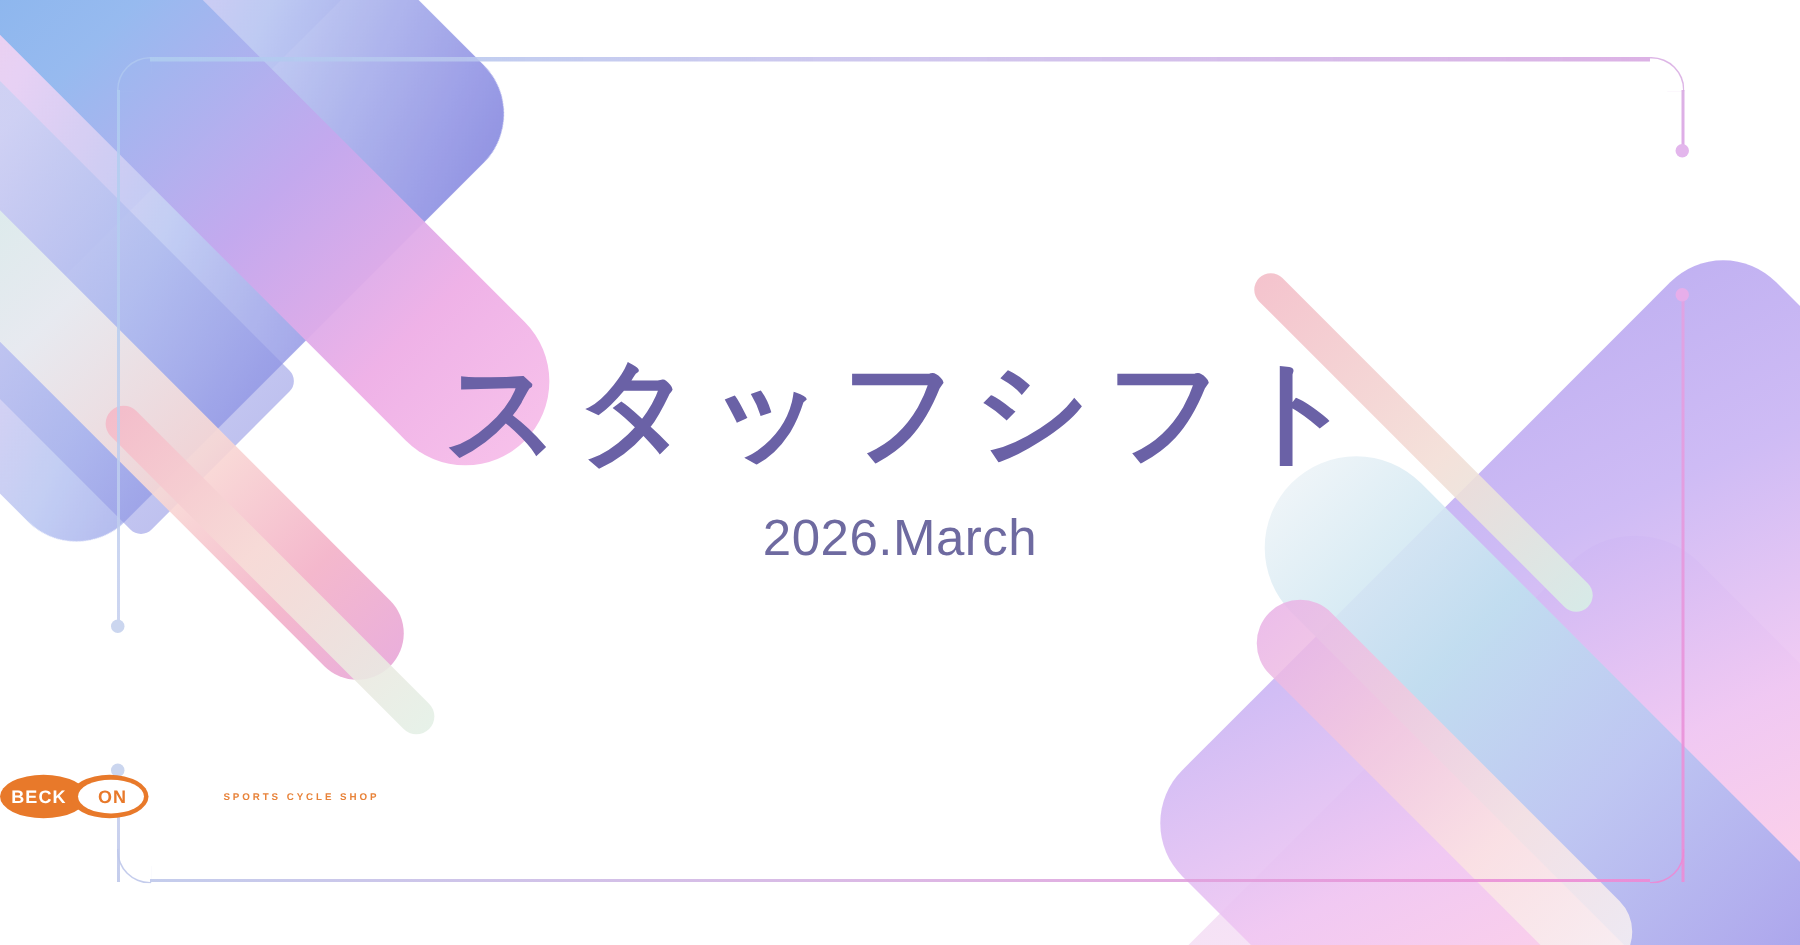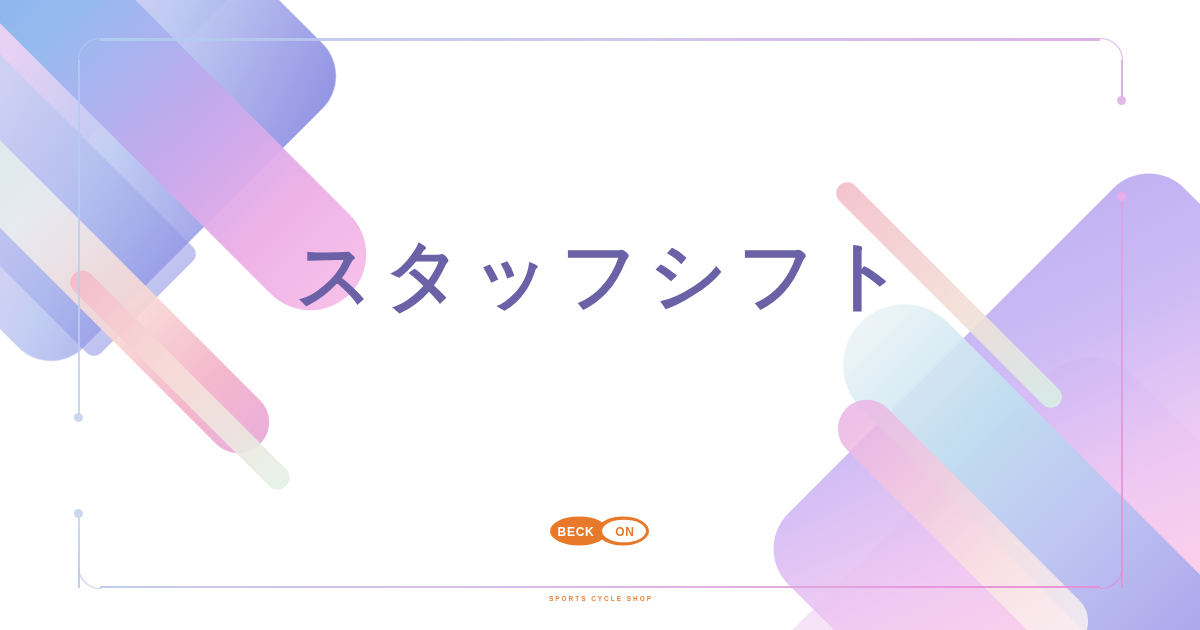--- a/index.html
+++ b/index.html
@@ -219,21 +219,21 @@
     color: #6e6aa0;
     line-height: 1;
   }
 
   
   .logo-wrap {
     position: absolute;
     left: 0; right: 0;
     top: 516px;
     display: flex;
-    flex-direction: column;
+    flex-direction: row;
     align-items: center;
     gap: 47px;
   }
   .logo-badge { display: block; }
   .logo-tagline {
     margin-top: 3px;
     font-size: 6.5px;
     font-weight: 700;
     letter-spacing: .30em;
     color: #e8833a;
@@ -271,20 +271,21 @@
   <div class="frame-seg seg-left-a"></div>
   <div class="frame-seg seg-left-b"></div>
 
   <div class="dot dot-r1"></div>
   <div class="dot dot-r2"></div>
   <div class="dot dot-l1"></div>
   <div class="dot dot-l2"></div>
 
   <div class="center">
     <h1 class="title">スタッフシフト</h1>
+    <p class="subtitle">2026.March</p>
   </div>
 
   <div class="logo-wrap">
     <svg class="logo-badge" width="100" height="30" viewBox="0 0 200 60">
 
       <ellipse cx="58" cy="30" rx="58" ry="29" fill="#e8792a"></ellipse>
 
       <ellipse cx="146" cy="30" rx="52" ry="29" fill="#e8792a"></ellipse>
 
       <ellipse cx="148" cy="30" rx="44" ry="22.5" fill="#ffffff"></ellipse>

